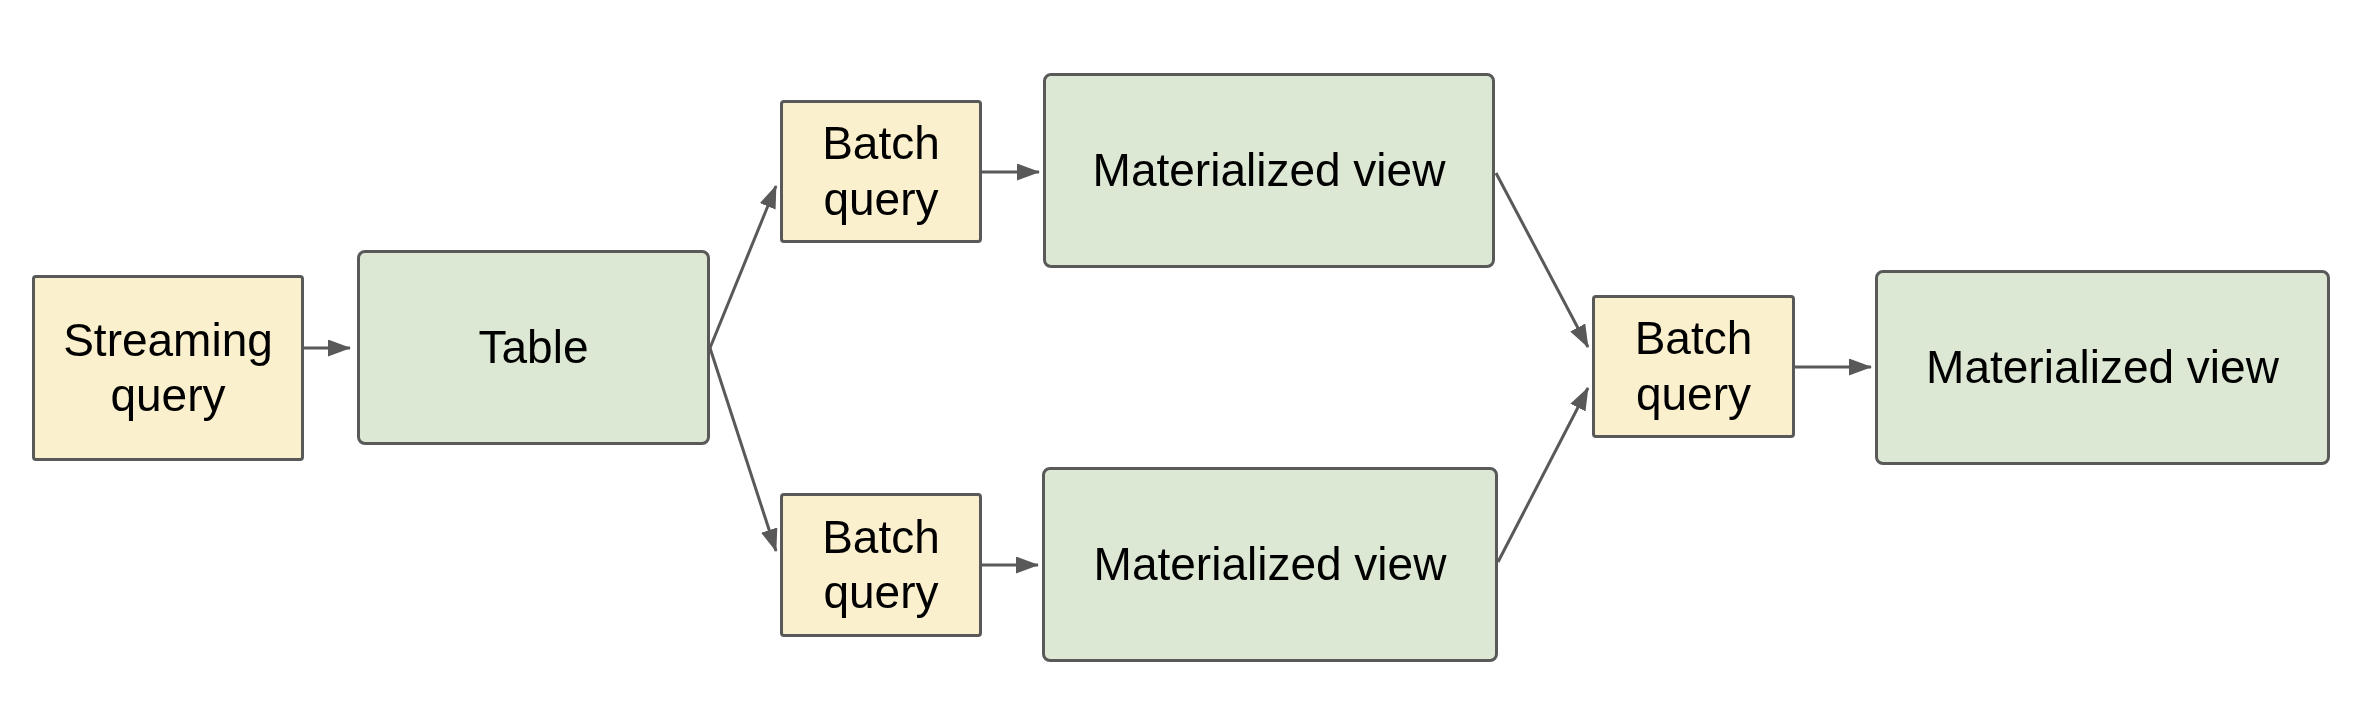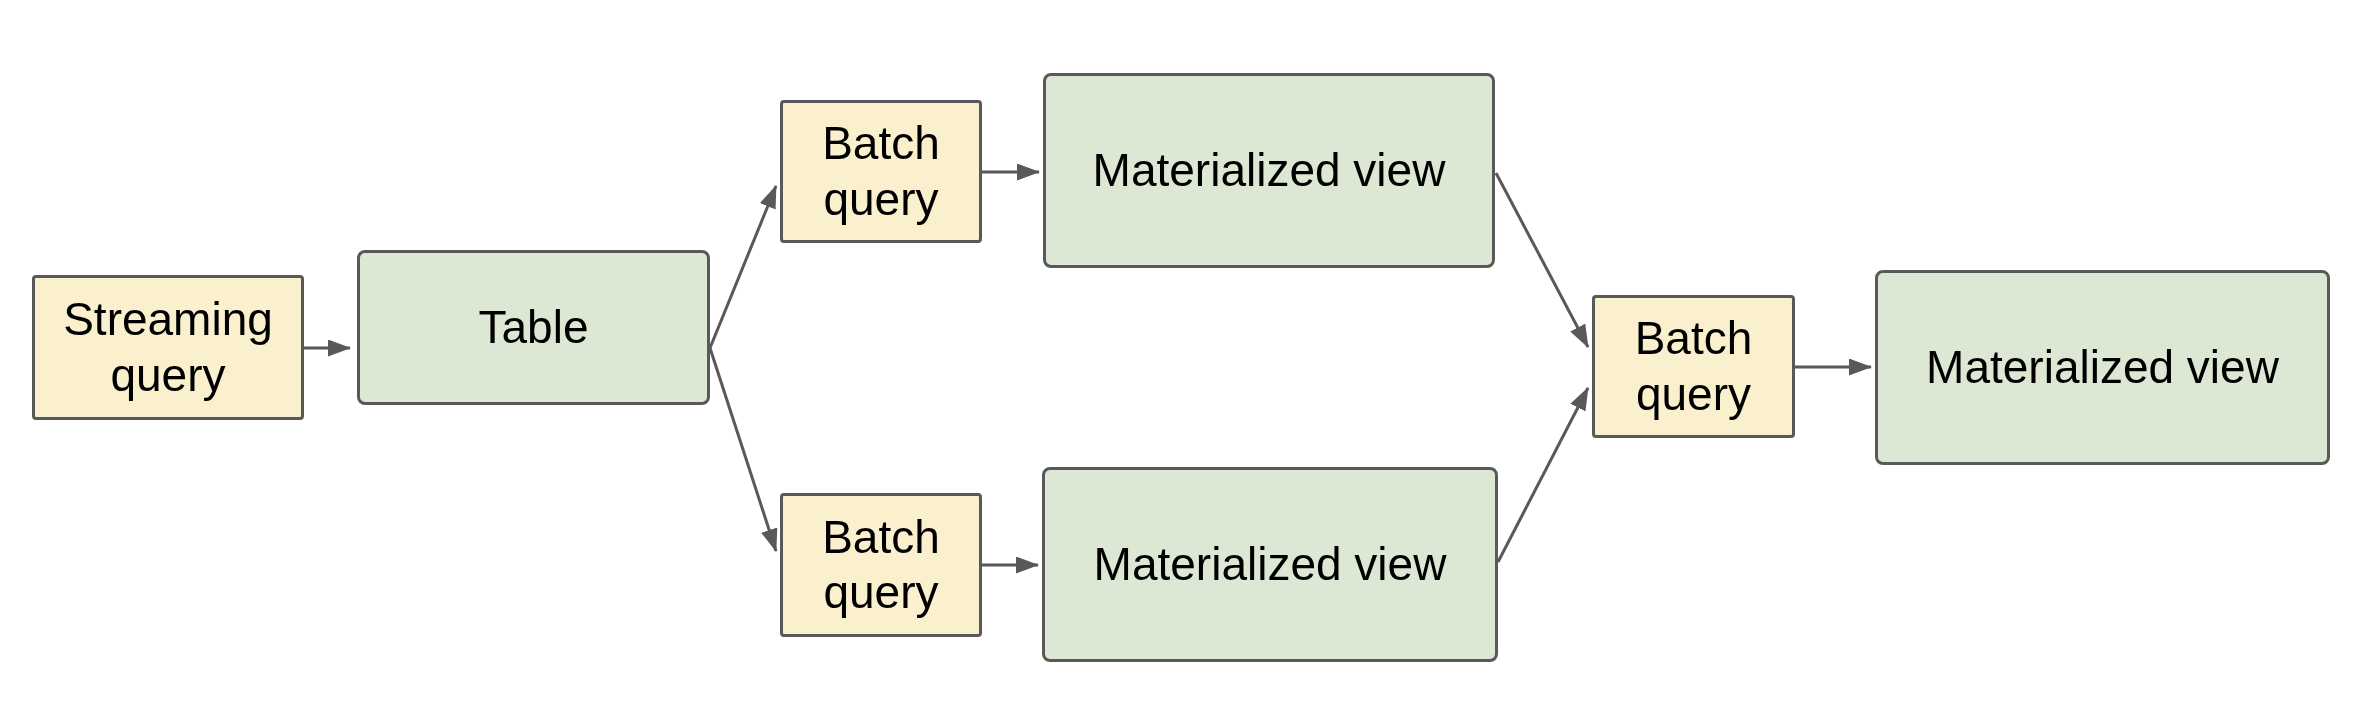--- a/index.html
+++ b/index.html
@@ -72,25 +72,25 @@
   <line x1="304" y1="348" x2="350" y2="348" class="edge" marker-end="url(#arrowhead)"></line>
       <line x1="710" y1="348" x2="776" y2="186" class="edge" marker-end="url(#arrowhead)"></line>
       <line x1="710" y1="348" x2="776" y2="551" class="edge" marker-end="url(#arrowhead)"></line>
       <line x1="982" y1="172" x2="1039" y2="172" class="edge" marker-end="url(#arrowhead)"></line>
       <line x1="982" y1="565" x2="1038" y2="565" class="edge" marker-end="url(#arrowhead)"></line>
       <line x1="1496" y1="173" x2="1588" y2="347" class="edge" marker-end="url(#arrowhead)"></line>
       <line x1="1498" y1="562" x2="1588" y2="388" class="edge" marker-end="url(#arrowhead)"></line>
       <line x1="1795" y1="367" x2="1871" y2="367" class="edge" marker-end="url(#arrowhead)"></line>
     </svg>
 
-  <div class="node query" style="left:32px;  top:275px; width:272px; height:145px;">
+  <div class="node query" style="left:32px;  top:275px; width:272px; height:186px;">
     <span>Streaming query</span>
   </div>
 
-  <div class="node view" style="left:357px; top:250px; width:353px; height:155px;">
+  <div class="node view" style="left:357px; top:250px; width:353px; height:195px;">
     <span>Table</span>
   </div>
 
   <div class="node query" style="left:780px; top:100px; width:202px; height:143px;">
     <span>Batch query</span>
   </div>
 
   <div class="node view" style="left:1043px; top:73px; width:452px; height:195px;">
     <span>Materialized view</span>
   </div>

